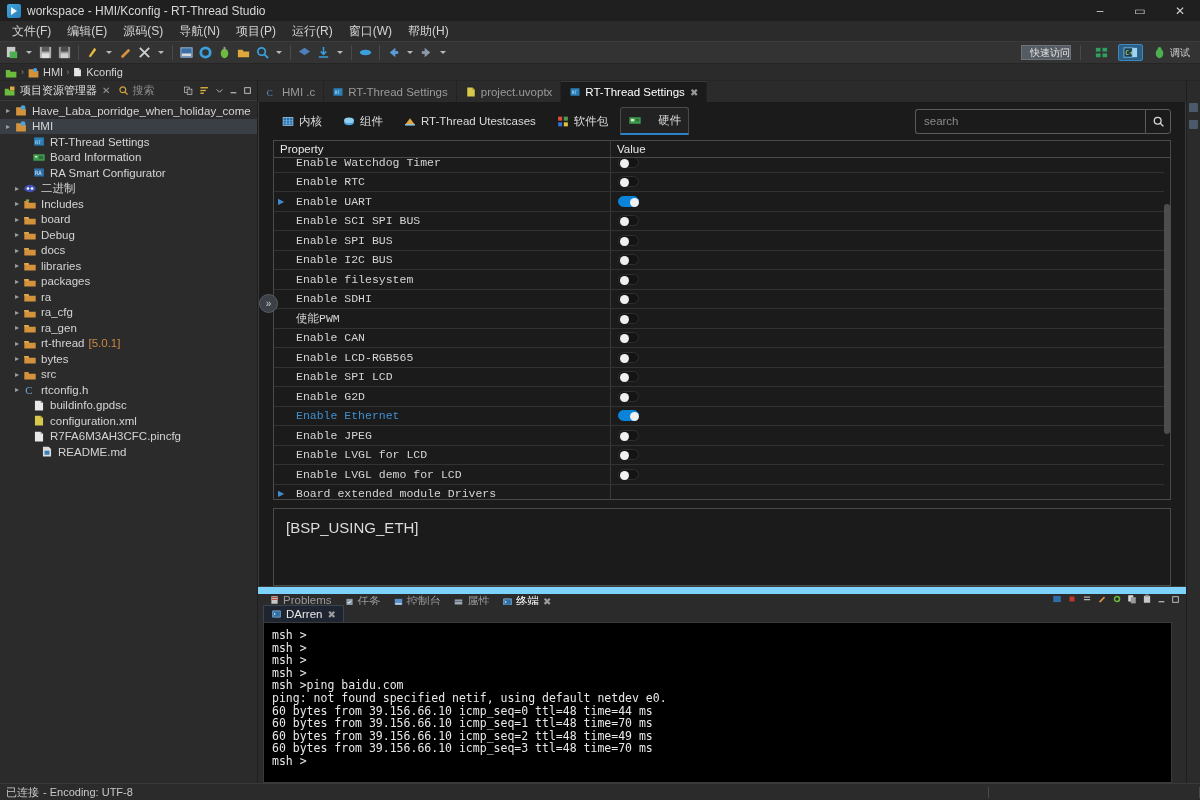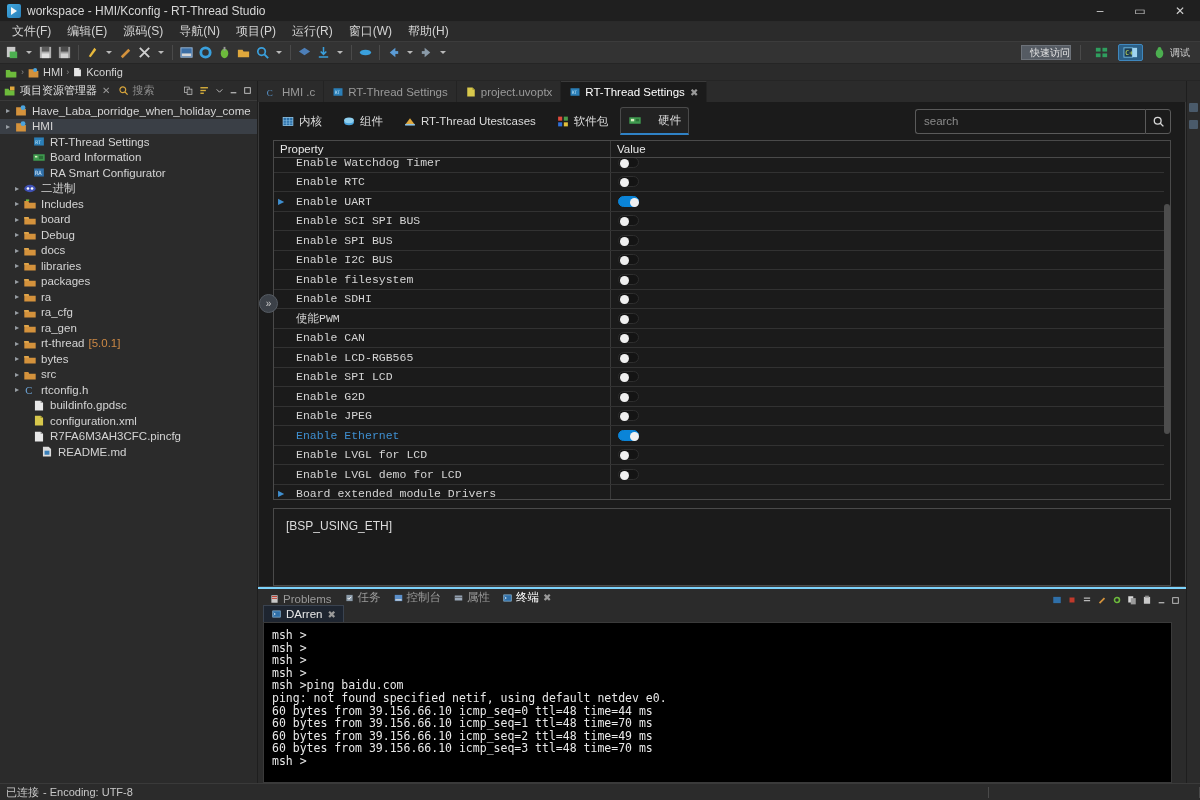--- a/index.html
+++ b/index.html
@@ -164,33 +164,33 @@
                   background: #f0f0f0; }
   .toggle.on { background: #0a84d8; border-color: #0a84d8; }
   .toggle.on .knob { left: 11px; }
   .vscroll {
     position: absolute; right: 0; top: 0; width: 6px; height: 100%; background: #1b1b1b;
   }
   .vthumb { position: absolute; right: 0; top: 46px; width: 6px; height: 230px; background: #4d4d4d; border-radius: 3px; }
 
   .descwrap {
     margin: 8px 14px 0; border: 1px solid #4a4a4a; height: 80px; padding: 10px 12px;
-    font-size: 12px; color: #dcdcdc; background: #1b1b1b;
+    font-size: 15px; color: #dcdcdc; background: #1b1b1b;
   }
 
   
   .minibar { width: 14px; background: #2b2b2b; flex: none; display: flex; flex-direction: column;
              align-items: center; padding-top: 22px; gap: 8px; border-left: 1px solid #1e1e1e; }
   .minibar .mi { width: 9px; height: 9px; background: #4a5a6a; border-radius: 1px; }
 
   
   .bottom { height: 196px; display: flex; flex-direction: column; flex: none; background: #2b2b2b; }
   .bottom-tabs {
-    height: 18px; display: flex; align-items: flex-end; background: #2b2b2b; padding-left: 5px;
-    border-top: 2px solid #7dd3fc;
+    height: 18px; display: flex; align-items: flex-start; background: #2b2b2b; padding-left: 5px;
+    border-top: 7px solid #7dd3fc;
   }
   .btab { display: flex; align-items: center; gap: 3px; padding: 0 6px; font-size: 11.5px; color: #9a9a9a; }
   .btab.active { color: #ffffff; }
   .btab-ico { width: 11px; height: 10px; flex: none; }
   .bottom-tools { margin-left: auto; display: flex; align-items: center; gap: 5px; padding-right: 6px; }
   .sub-tabs { height: 17px; display: flex; align-items: center; padding-left: 5px; background: #2b2b2b; }
   .subtab {
     display: flex; align-items: center; gap: 4px; padding: 2px 7px; font-size: 11.5px;
     color: #e8e8e8; background: #1e2530; border: 1px solid #3a4350; border-bottom: none;
   }
@@ -842,35 +842,35 @@
                 </div>
                 <div class="cell-val">
                   <div class="toggle">
                     <div class="knob"></div>
                   </div>
                 </div>
               </div>
               <div class="trow">
                 <div class="cell-prop">
                   <span class="exp empty">▶</span>
+                  <span class="ptext link">Enable Ethernet</span>
+                </div>
+                <div class="cell-val">
+                  <div class="toggle on">
+                    <div class="knob"></div>
+                  </div>
+                </div>
+              </div>
+              <div class="trow">
+                <div class="cell-prop">
+                  <span class="exp empty">▶</span>
                   <span class="ptext">Enable JPEG</span>
                 </div>
                 <div class="cell-val">
                   <div class="toggle">
-                    <div class="knob"></div>
-                  </div>
-                </div>
-              </div>
-              <div class="trow">
-                <div class="cell-prop">
-                  <span class="exp empty">▶</span>
-                  <span class="ptext link">Enable Ethernet</span>
-                </div>
-                <div class="cell-val">
-                  <div class="toggle on">
                     <div class="knob"></div>
                   </div>
                 </div>
               </div>
               <div class="trow">
                 <div class="cell-prop">
                   <span class="exp empty">▶</span>
                   <span class="ptext">Enable LVGL for LCD</span>
                 </div>
                 <div class="cell-val">

